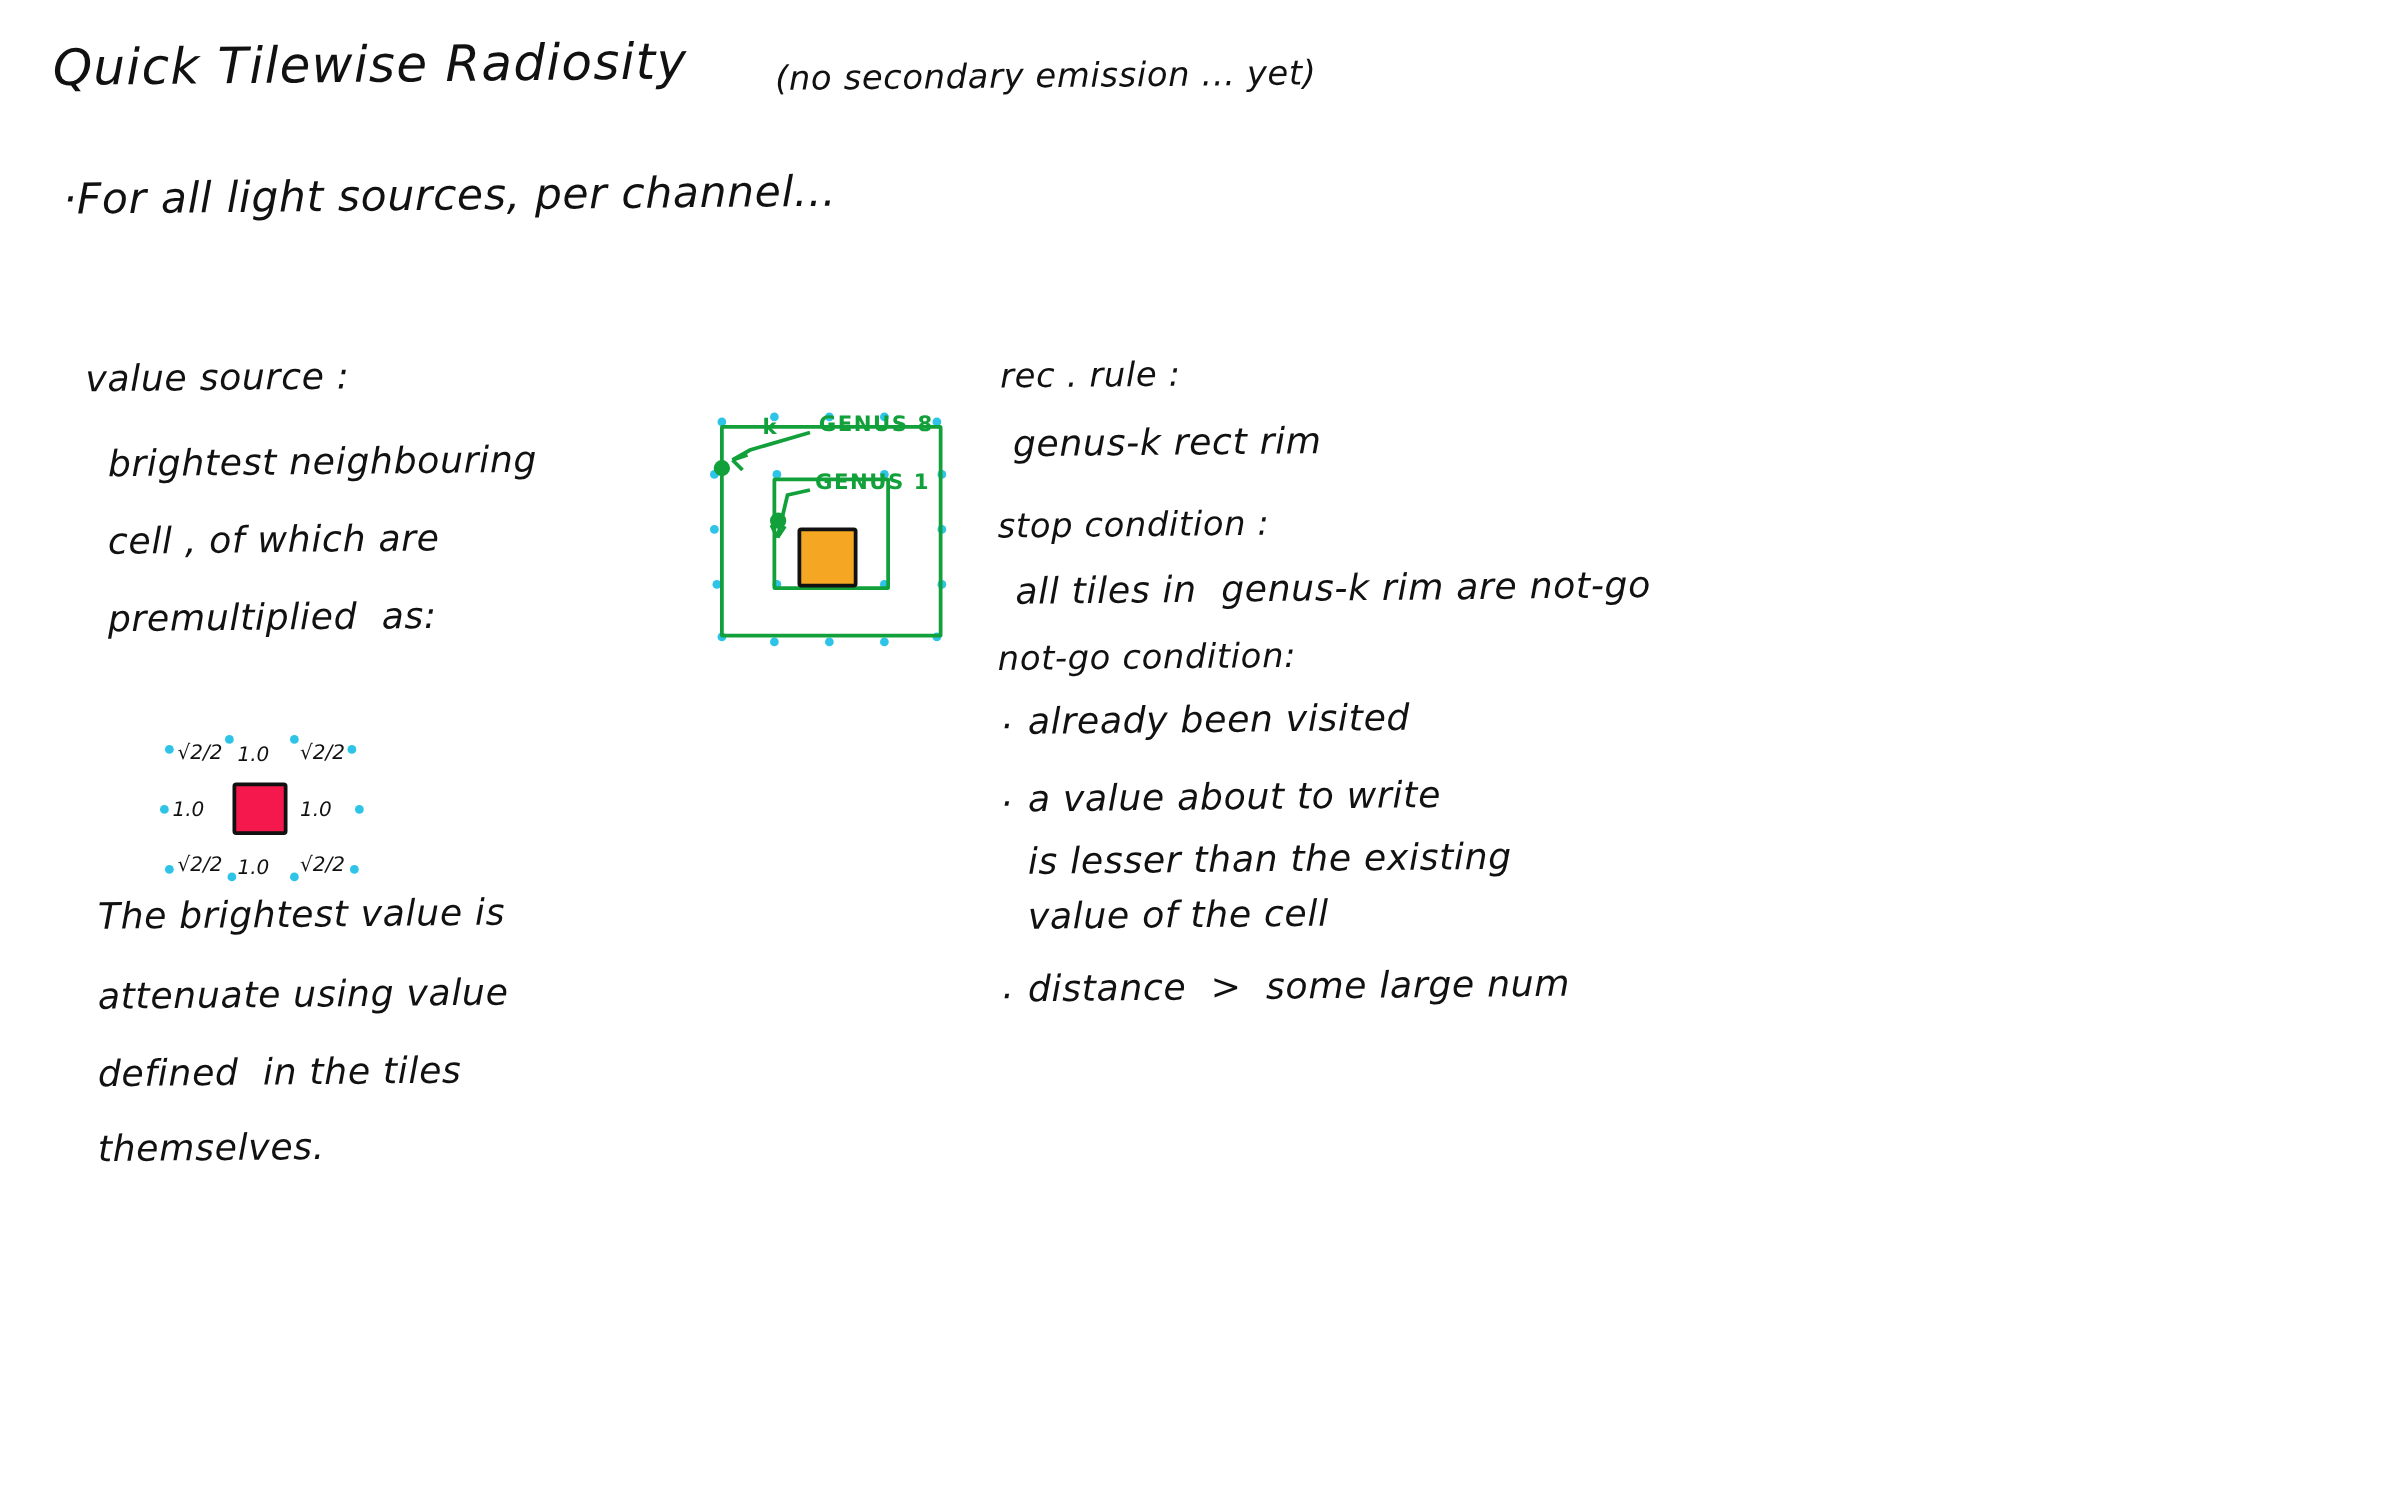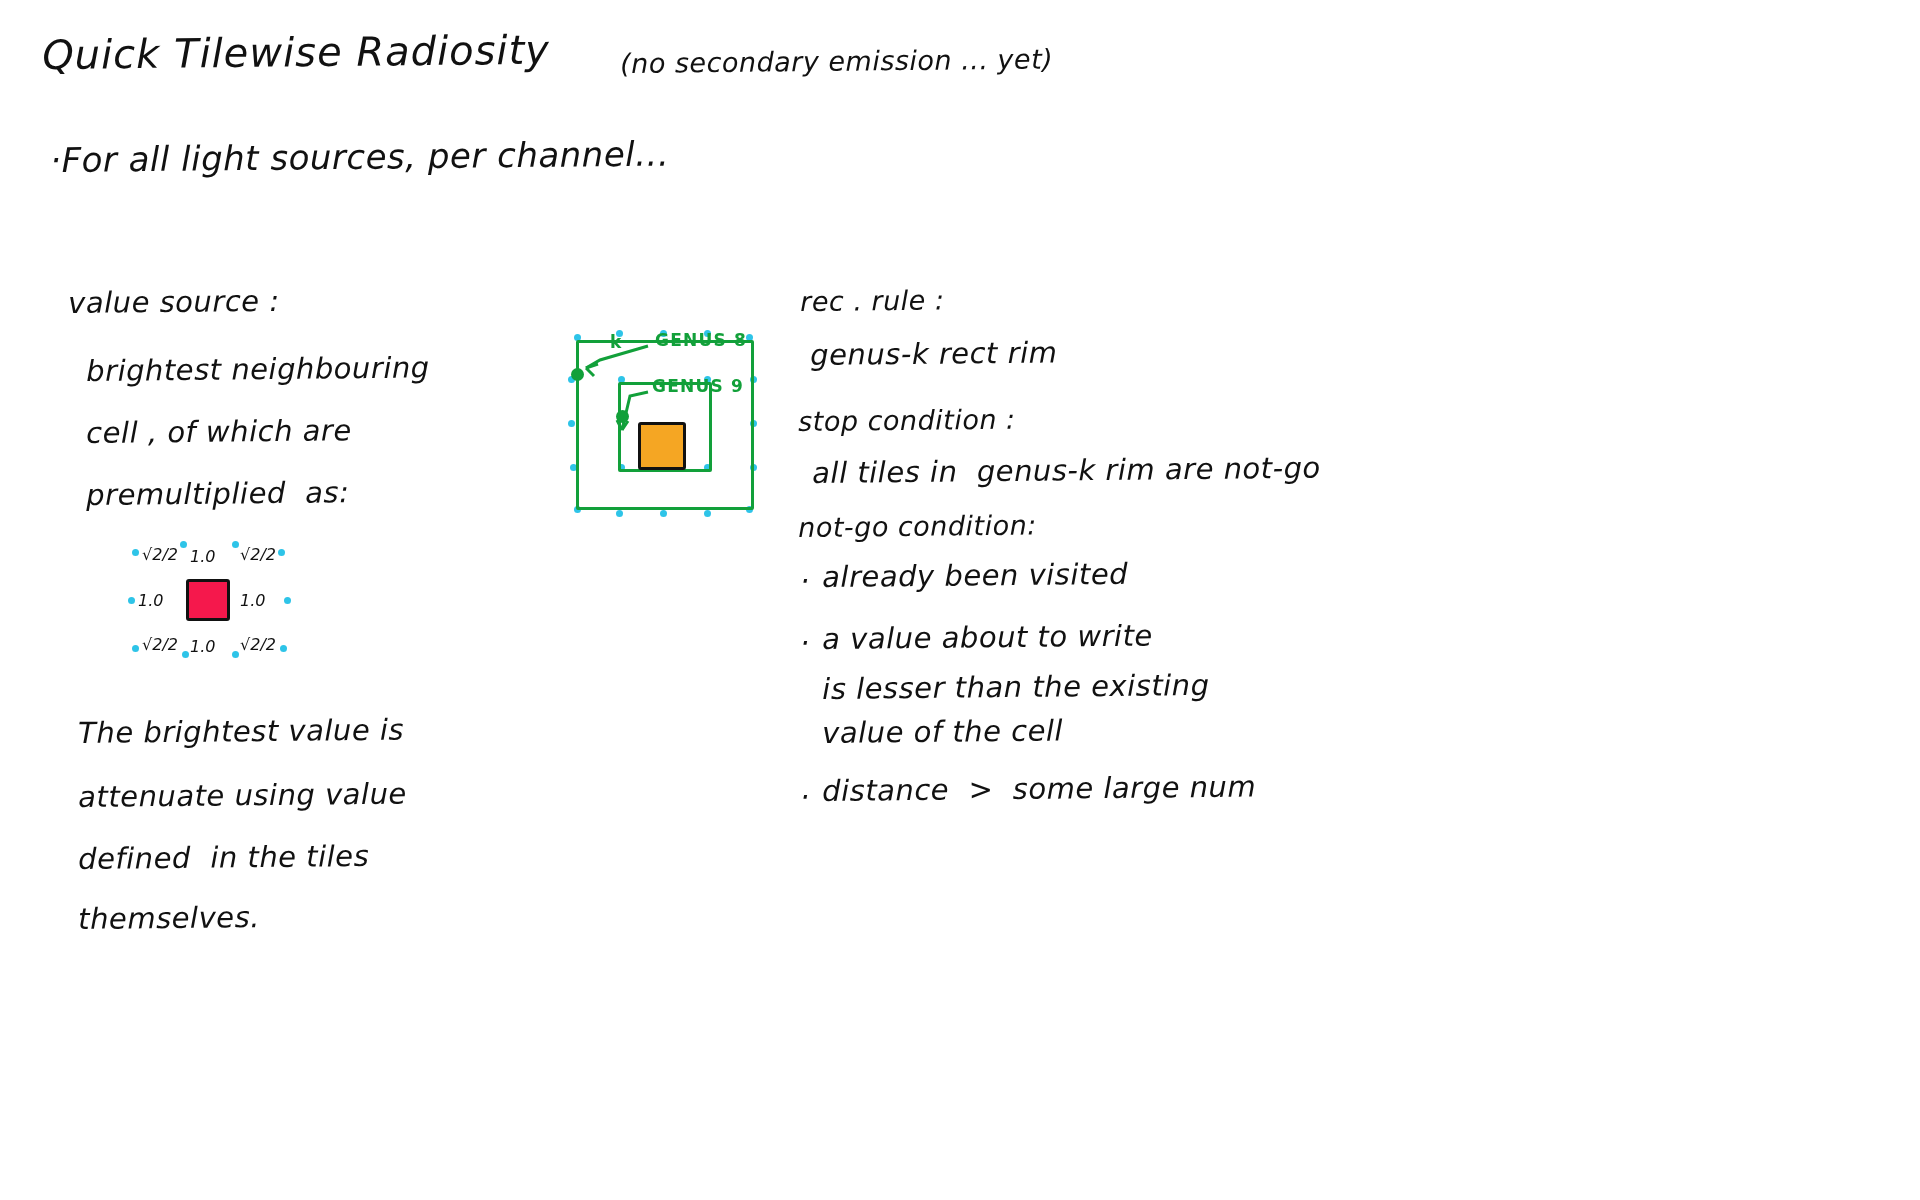--- a/index.html
+++ b/index.html
@@ -114,21 +114,21 @@
 
   <div class="ink hand title" style="left:42px; top:32px;">Quick Tilewise Radiosity</div>
   <div class="ink hand title-note" style="left:620px; top:48px;">(no secondary emission ... yet)</div>
   <div class="ink hand bullet-head" style="left:50px; top:140px;">·For all light sources, per channel...</div>
 
   <div class="ink hand body-text" style="left:68px; top:282px;">value source :</div>
   <div class="ink hand body-text" style="left:86px; top:350px;">brightest neighbouring</div>
   <div class="ink hand body-text" style="left:86px; top:412px;">cell , of which are</div>
   <div class="ink hand body-text" style="left:86px; top:474px;">premultiplied  as:</div>
 
-  <div style="position:absolute; left:128px; top:537px; width:170px; height:120px;">
+  <div style="position:absolute; left:128px; top:584px; width:170px; height:120px;">
 
     <div class="dot" style="left:4px;  top:12px;"></div>
     <div class="dot" style="left:52px; top:4px;"></div>
     <div class="dot" style="left:104px;top:4px;"></div>
     <div class="dot" style="left:150px;top:12px;"></div>
     <div class="dot" style="left:0px;  top:60px;"></div>
     <div class="dot" style="left:156px;top:60px;"></div>
     <div class="dot" style="left:4px;  top:108px;"></div>
     <div class="dot" style="left:54px; top:114px;"></div>
     <div class="dot" style="left:104px;top:114px;"></div>
@@ -181,21 +181,21 @@
     <div class="sq-green" style="left:58px; top:62px; width:88px; height:84px;"></div>
 
     <div class="dot-green" style="left:11px; top:48px;"></div>
     <div class="dot-green" style="left:56px; top:90px;"></div>
 
     <div class="cell-orange" style="left:78px; top:102px; width:42px; height:42px;"></div>
   </div>
 
   <div class="ink label-green" style="left:610px; top:332px;">k</div>
   <div class="ink label-green" style="left:655px; top:330px;">GENUS 8</div>
-  <div class="ink label-green" style="left:652px; top:378px; line-height:1.05;">GENUS 9</div>
+  <div class="ink label-green" style="left:652px; top:378px; line-height:1.05;">GENUS 1</div>
 
   <svg class="overlay">
 
     <path d="M648 346 L600 360 L586 368" stroke="#12a03a" stroke-width="3" fill="none"></path>
     <path d="M586 368 L598 364 M586 368 L594 376" stroke="#12a03a" stroke-width="3" fill="none"></path>
 
     <path d="M648 392 L630 396 L622 430" stroke="#12a03a" stroke-width="3" fill="none"></path>
     <path d="M622 430 L617 420 M622 430 L628 421" stroke="#12a03a" stroke-width="3" fill="none"></path>
   </svg>
 

